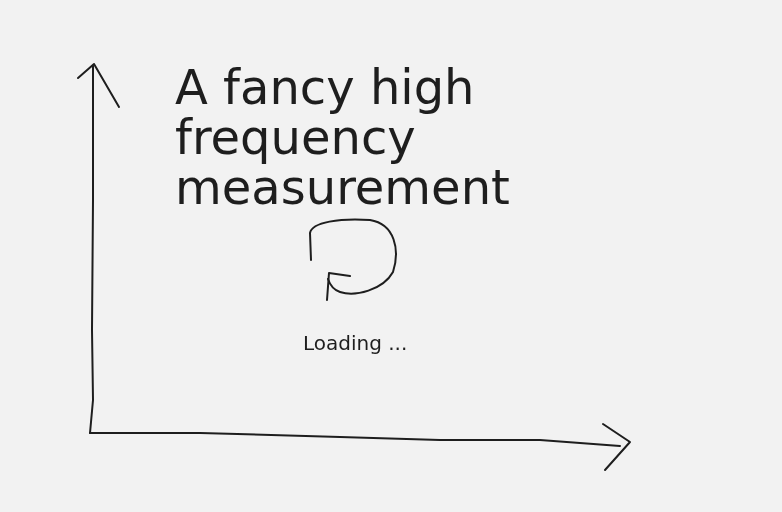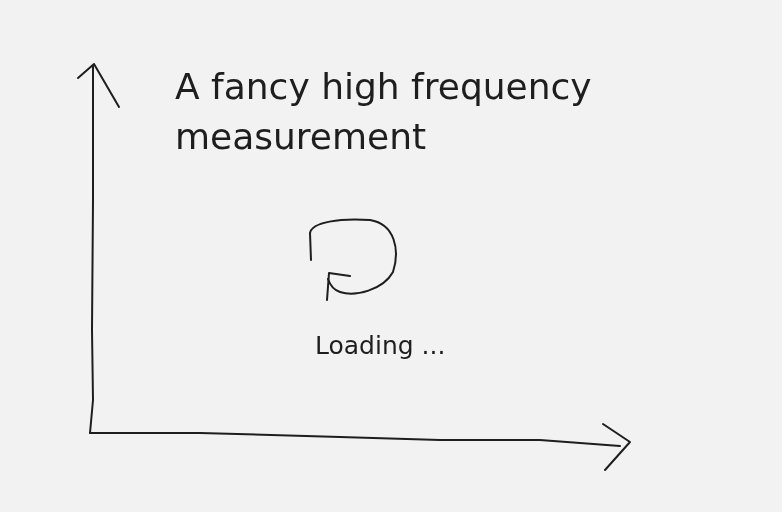--- a/index.html
+++ b/index.html
@@ -1,19 +1,19 @@
 <!DOCTYPE html>
 <html><head>
   <meta charset="utf-8">
   <style>
     html, body { margin:0; padding:0; }
     body { width:782px; height:512px; background:#f2f2f2; position:relative; overflow:hidden; font-family:"DejaVu Sans", sans-serif; color:#1e1e1e; }
     svg.sketch { position:absolute; left:0; top:0; }
-    .title { position:absolute; left:175px; top:62px; font-size:36px; line-height:50px; color:#1e1e1e; width:420px; }
-    .loading { position:absolute; left:315px; top:331px; font-size:25px; color:#1e1e1e; }
+    .title { position:absolute; left:175px; top:62px; font-size:48px; line-height:50px; color:#1e1e1e; width:420px; }
+    .loading { position:absolute; left:303px; top:331px; font-size:20px; color:#1e1e1e; }
   </style>
 </head>
 <body>
 
 <svg class="sketch" width="782" height="512">
   <g fill="none" stroke="#1e1e1e" stroke-width="2" stroke-linecap="round" stroke-linejoin="round">
 
     <path d="M93 66 L93 200 L92 330 L93 400 L90 433"></path>
     <path d="M78 78 L94 64 L119 107"></path>
 

